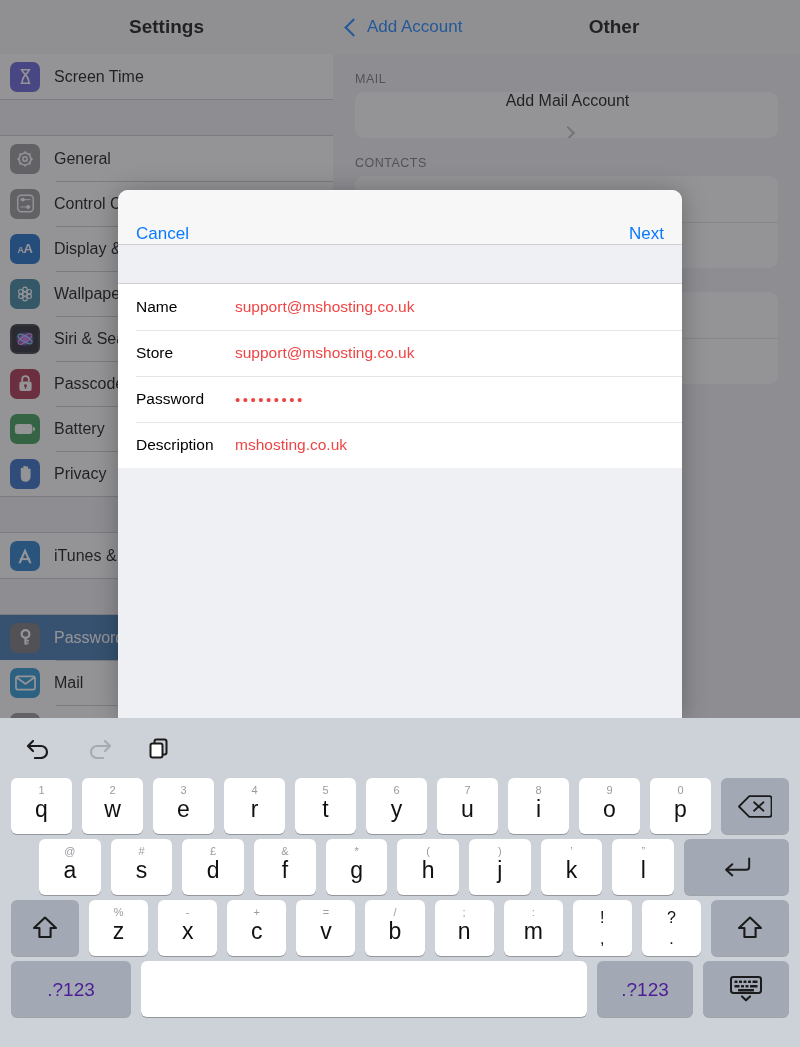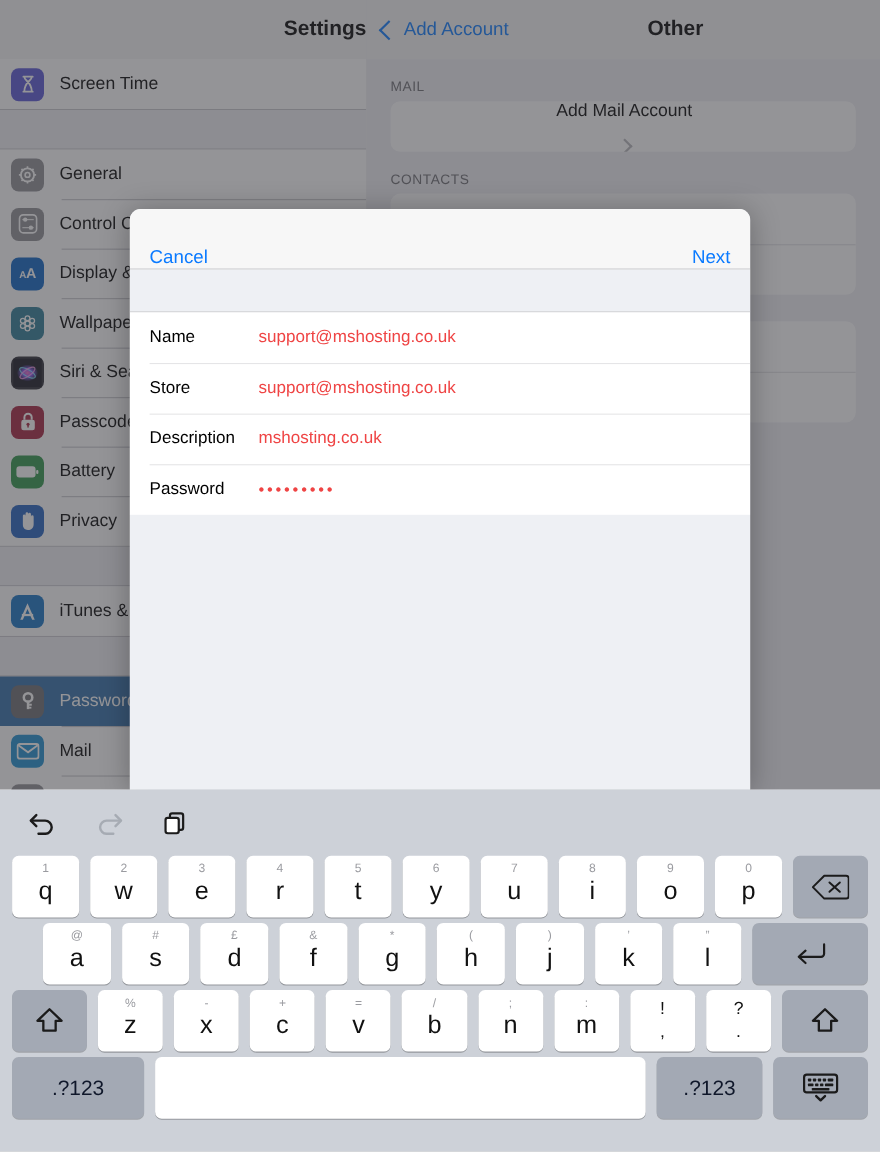--- a/index.html
+++ b/index.html
@@ -7,21 +7,21 @@
     width:800px;height:1047px;
     font-family:"Liberation Sans","DejaVu Sans",sans-serif;
     background:#fff;overflow:hidden;position:relative;
     -webkit-font-smoothing:antialiased;
   }
   
   #app{position:absolute;left:0;top:0;width:800px;height:718px;overflow:hidden;background:#efeff4;}
 
   
   #sidebar{position:absolute;left:0;top:0;width:333px;height:718px;background:#f7f7f7;overflow:hidden;}
-  #sidebar-header{height:54px;display:flex;align-items:center;justify-content:flex-end;background:#f7f7f7;}
+  #sidebar-header{height:54px;display:flex;align-items:center;justify-content:center;background:#f7f7f7;}
   #sidebar-header .title{font-size:19px;font-weight:bold;color:#000;}
   .sb-list{background:#fff;}
   .sb-gap{height:35px;background:#efeff4;border-top:1px solid #c8c7cc;border-bottom:1px solid #c8c7cc;}
   .sb-row{height:45px;display:flex;align-items:center;padding-left:10px;background:#fff;position:relative;}
   .sb-row + .sb-row:before{content:"";position:absolute;left:56px;right:0;top:0;height:1px;background:#c8c7cc;}
   .sb-row.selected{background:#2f6da8;}
   .sb-row.selected .sb-label{color:#fff;}
   .sb-ico{width:30px;height:30px;border-radius:7px;flex:0 0 auto;margin-right:14px;
           display:flex;align-items:center;justify-content:center;color:#fff;
           font-size:13px;font-weight:bold;overflow:hidden;position:relative;}
@@ -72,21 +72,21 @@
   .key{background:#fff;border-radius:6px;box-shadow:0 1px 0 rgba(0,0,0,.28);
        height:56px;margin:0 5px;position:relative;display:flex;align-items:flex-end;
        justify-content:center;flex:1 1 0;cursor:pointer;}
   .key .main{font-size:23px;color:#111;line-height:1;padding-bottom:13px;}
   .key .alt{position:absolute;top:7px;left:0;right:0;text-align:center;font-size:11px;color:#9a9ba0;line-height:1;}
   .key.dual{align-items:center;}
   .key.dual .stack{display:flex;flex-direction:column;align-items:center;line-height:1;gap:5px;}
   .key.dual .stack .u{font-size:16px;color:#111;}
   .key.dual .stack .d{font-size:16px;color:#111;}
   .key.grey{background:#a3a9b4;box-shadow:0 1px 0 rgba(0,0,0,.22);}
-  .key.grey .main{color:#0f172a;}
+  .key.grey .main{color:#4c1d95;}
   .key.wide-bs{flex:0 0 68px;}
   .key.ret{flex:0 0 105px;}
   .key.shiftL{flex:0 0 68px;}
   .key.shiftR{flex:0 0 78px;}
   .key.num{flex:0 0 120px;}
   .key.numR{flex:0 0 96px;}
   .key.space{flex:1 1 auto;}
   .key.kbdown{flex:0 0 86px;}
   .row2-pad{padding-left:34px;padding-right:6px;}
   .key.num .main,.key.numR .main{font-size:19px;padding-bottom:0;}
@@ -330,26 +330,26 @@
       <div id="form">
           <div class="frow">
             <span class="flabel">Name</span>
             <span class="fvalue">support@mshosting.co.uk</span>
           </div>
           <div class="frow">
             <span class="flabel">Store</span>
             <span class="fvalue">support@mshosting.co.uk</span>
           </div>
           <div class="frow">
+            <span class="flabel">Password</span>
+            <span class="fvalue dots">•••••••••</span>
+          </div>
+          <div class="frow">
             <span class="flabel">Description</span>
             <span class="fvalue">mshosting.co.uk</span>
-          </div>
-          <div class="frow">
-            <span class="flabel">Password</span>
-            <span class="fvalue dots">•••••••••</span>
           </div>
         </div>
     </div>
   </div>
 </div>
 
 <div id="keyboard">
 
   <div id="kb-toolbar">
     <div class="tool">

